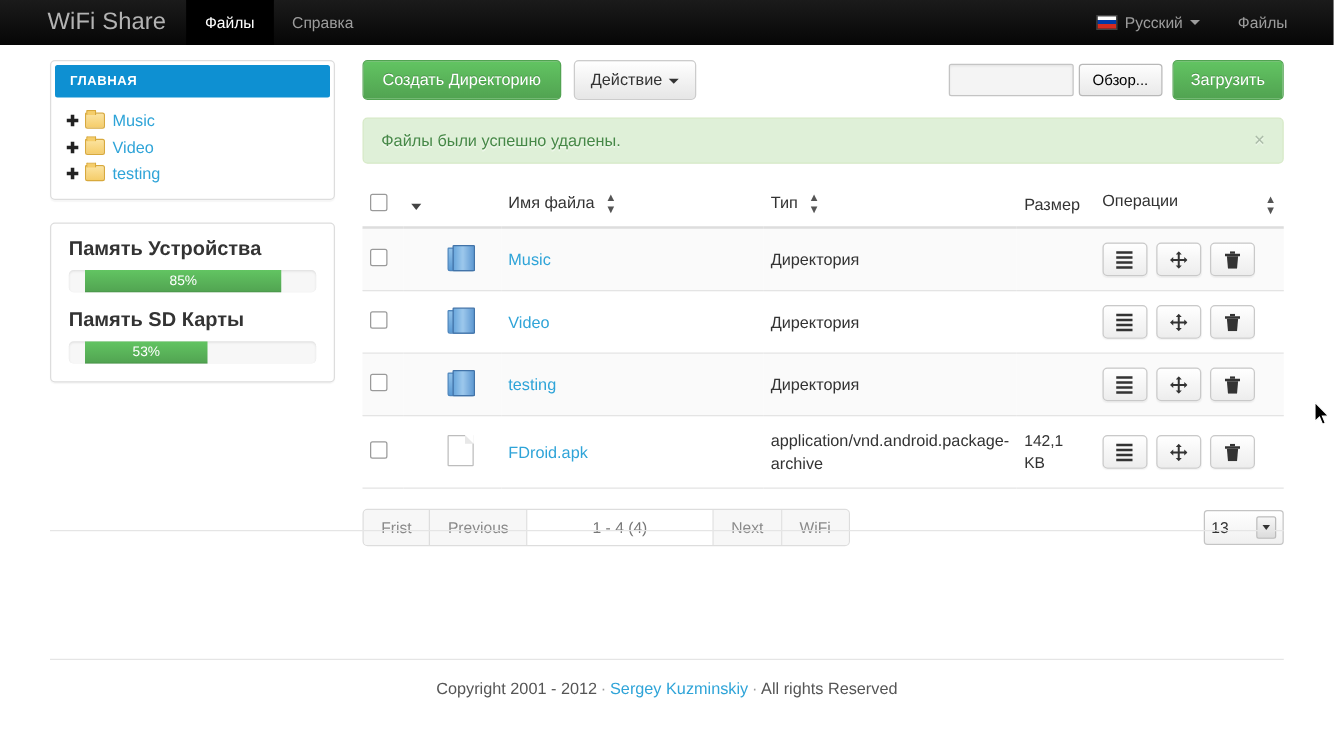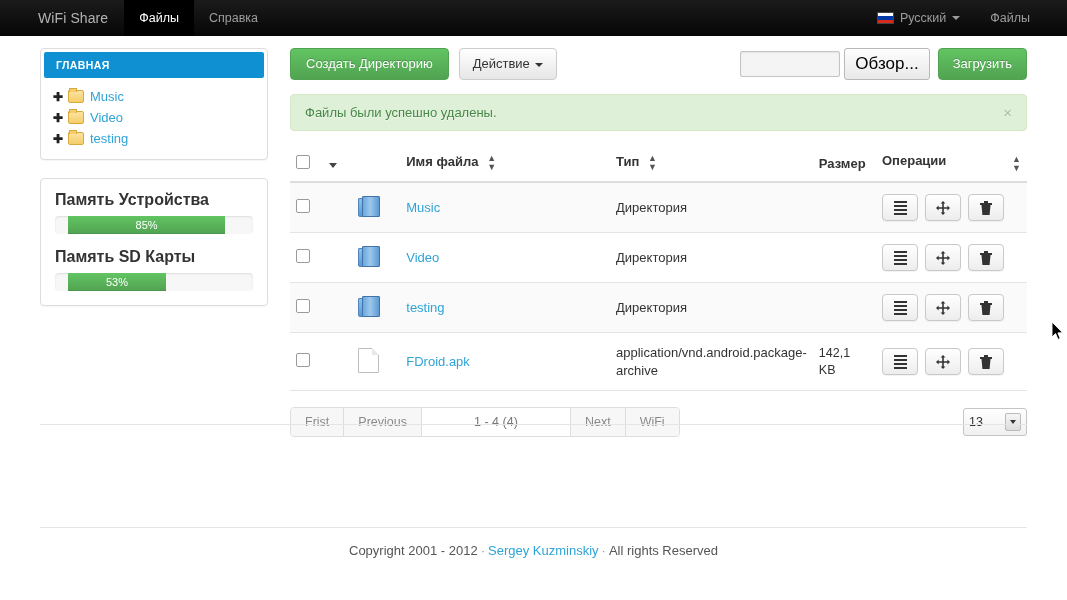--- a/index.html
+++ b/index.html
@@ -18,21 +18,21 @@
     height: 36px;
     background: #0e0e0e;
     background: linear-gradient(to bottom, #1b1b1b 0%, #060606 100%);
     display: flex;
     align-items: stretch;
     position: relative;
     z-index: 5;
   }
   .brand {
     color: #b3b3b3;
-    font-size: 14px;
+    font-size: 19px;
     padding: 0 16px 0 38px;
     display: flex; align-items: center;
     letter-spacing: .1px;
   }
   .nav-links { display: flex; align-items: stretch; }
   .nav-item {
     display: flex; align-items: center;
     padding: 0 15px;
     color: #9d9d9d;
     font-size: 12.5px;
@@ -200,21 +200,21 @@
     background: #f4f4f4;
     border-radius: 2px;
     box-shadow: inset 0 1px 2px rgba(0,0,0,.07);
   }
   .btn-browse {
     margin-left: 4px;
     padding: 5px 10px;
     border: 1px solid #b8b8b8;
     background: linear-gradient(to bottom, #fdfdfd, #e9e9e9);
     border-radius: 3px;
-    font-size: 17px;
+    font-size: 12px;
   }
   .btn-upload { margin-left: 8px; padding: 8px 14px; }
 
   
   .alert {
     background: #dff0d8;
     border: 1px solid #d6e9c6;
     color: #468847;
     border-radius: 4px;
     padding: 10px 14px;
@@ -235,21 +235,21 @@
 
   
   table.files {
     width: 100%;
     border-collapse: collapse;
     font-size: 13px;
   }
   table.files th {
     text-align: left;
     font-size: 13px;
-    font-weight: bold;
+    font-weight: normal;
     color: #333;
     padding: 8px 6px;
     border-bottom: 2px solid #dddddd;
     vertical-align: middle;
     white-space: nowrap;
   }
   table.files td {
     padding: 11px 6px;
     border-bottom: 1px solid #e4e4e4;
     vertical-align: middle;

